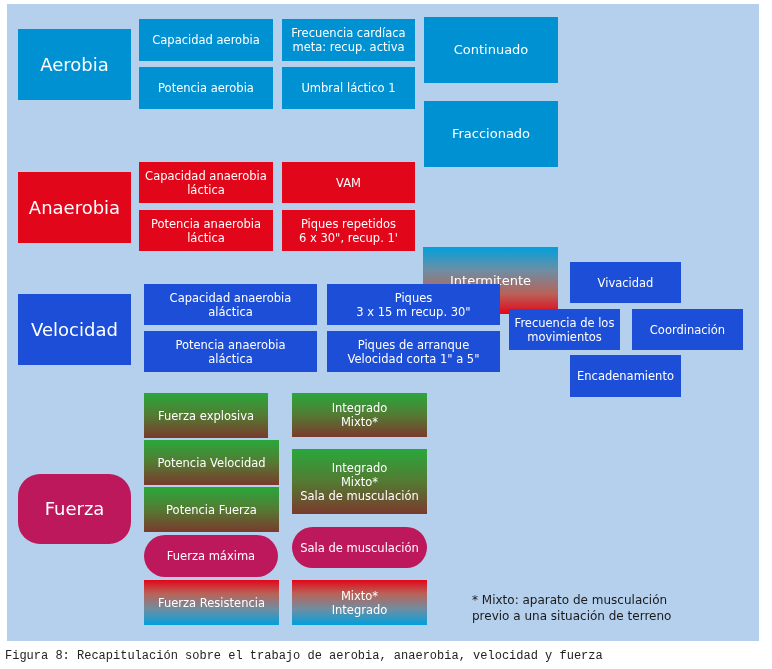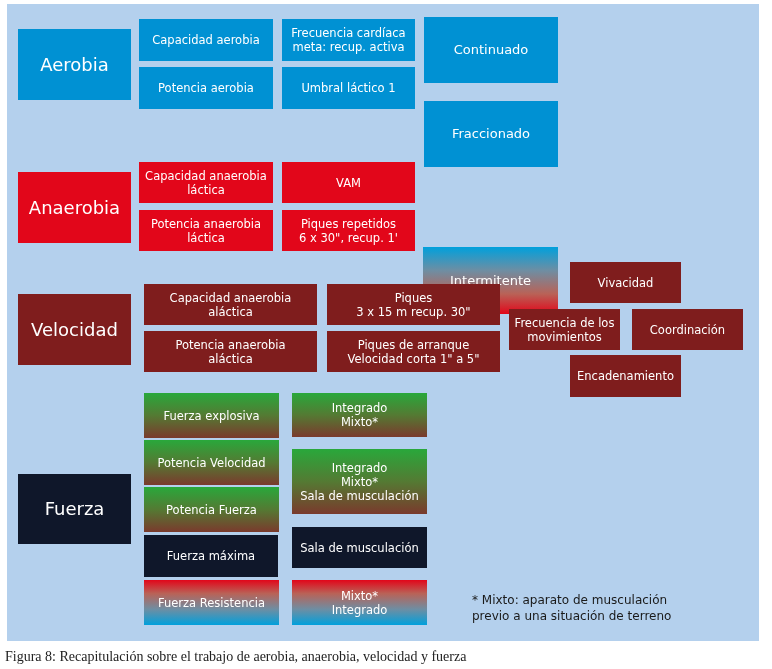--- a/index.html
+++ b/index.html
@@ -5,29 +5,29 @@
   html, body { margin:0; padding:0; background:#ffffff; }
   body { width:772px; height:669px; position:relative; overflow:hidden;
          font-family:"DejaVu Sans", "Liberation Sans", sans-serif; }
   .panel { position:absolute; left:7px; top:4px; width:752px; height:637px; background:#b4d0ed; }
   .box { position:absolute; display:flex; align-items:center; justify-content:center;
          text-align:center; color:#ffffff; font-size:11.5px; line-height:14px;
          white-space:pre-line; box-sizing:border-box; padding:0 3px; }
   .big { font-size:18px; line-height:22px; }
   .blue { background:#0091d3; }
   .red { background:#e2061a; }
-  .green { background:#7f1d1d; }
-  .brown { background:#0f172a; }
+  .green { background:#1d4ed8; }
+  .brown { background:#be185d;border-radius:22px; }
   .g-blue-red { background:linear-gradient(to bottom, #00a0dc 0%, #6e8ea3 35%, #b96257 70%, #e2061a 100%);margin-top:47px; }
   .g-green-brown { background:linear-gradient(to bottom, #29a83b 0%, #547a33 50%, #7a3a2d 100%); }
   .g-red-blue { background:linear-gradient(to bottom, #e2061a 0%, #b96257 30%, #6e8ea3 65%, #00a0dc 100%); }
   .note { position:absolute; left:472px; top:592px; font-size:12px; line-height:16px;
           color:#1a1a1a; white-space:pre-line; }
-  .caption { position:absolute; left:5px; top:649px; font-size:14px; color:#222222;
-             font-family:Liberation Serif, serif; }
+  .caption { position:absolute; left:5px; top:649px; font-size:12px; color:#222222;
+             font-family:Liberation Mono, monospace; }
 </style>
 </head>
 <body>
 
 <div class="panel"></div>
 
 <div class="box big blue" style="left:18px;top:29px;width:113px;height:71px;">Aerobia</div>
 <div class="box blue" style="left:139px;top:19px;width:134px;height:42px;">Capacidad aerobia</div>
 <div class="box blue" style="left:139px;top:67px;width:134px;height:42px;">Potencia aerobia</div>
 <div class="box blue" style="left:282px;top:19px;width:133px;height:42px;">Frecuencia cardíaca
@@ -56,21 +56,21 @@
 3 x 15 m recup. 30"</div>
 <div class="box green" style="left:327px;top:331px;width:173px;height:41px;">Piques de arranque
 Velocidad corta 1" a 5"</div>
 <div class="box green" style="left:570px;top:262px;width:111px;height:41px;">Vivacidad</div>
 <div class="box green" style="left:509px;top:309px;width:111px;height:41px;">Frecuencia de los
 movimientos</div>
 <div class="box green" style="left:632px;top:309px;width:111px;height:41px;">Coordinación</div>
 <div class="box green" style="left:570px;top:355px;width:111px;height:42px;">Encadenamiento</div>
 
 <div class="box big brown" style="left:18px;top:474px;width:113px;height:70px;">Fuerza</div>
-<div class="box g-green-brown" style="left:144px;top:393px;width:135px;height:45px;">Fuerza explosiva</div>
+<div class="box g-green-brown" style="left:144px;top:393px;width:124px;height:45px;">Fuerza explosiva</div>
 <div class="box g-green-brown" style="left:144px;top:440px;width:135px;height:45px;">Potencia Velocidad</div>
 <div class="box g-green-brown" style="left:144px;top:487px;width:135px;height:45px;">Potencia Fuerza</div>
 <div class="box brown" style="left:144px;top:535px;width:134px;height:42px;">Fuerza máxima</div>
 <div class="box g-red-blue" style="left:144px;top:580px;width:135px;height:45px;">Fuerza Resistencia</div>
 <div class="box g-green-brown" style="left:292px;top:393px;width:135px;height:44px;">Integrado
 Mixto*</div>
 <div class="box g-green-brown" style="left:292px;top:449px;width:135px;height:65px;">Integrado
 Mixto*
 Sala de musculación</div>
 <div class="box brown" style="left:292px;top:527px;width:135px;height:41px;">Sala de musculación</div>

